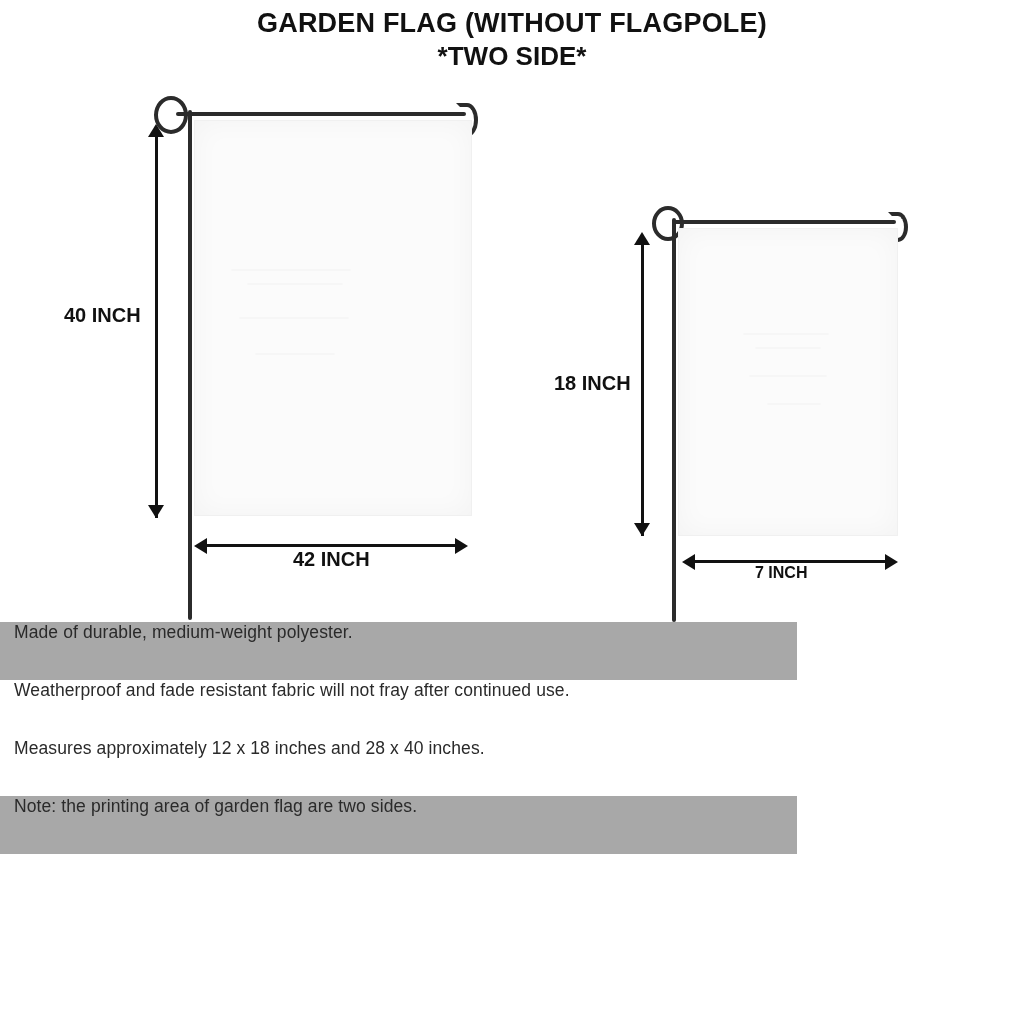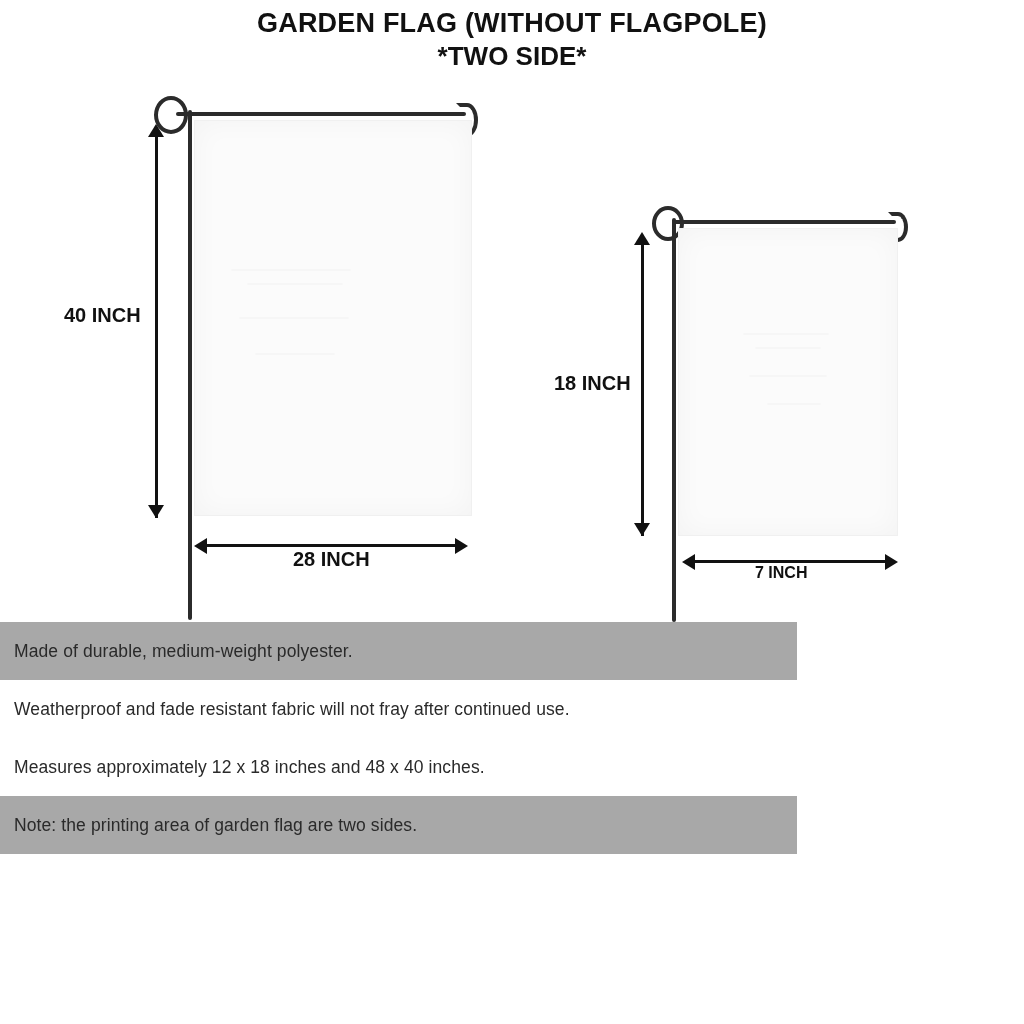--- a/index.html
+++ b/index.html
@@ -136,21 +136,21 @@
   
   .features {
     position: absolute;
     left: 0;
     top: 622px;
     width: 797px;
   }
   .feature-row {
     height: 58px;
     display: flex;
-    align-items: center;
+    align-items: flex-start;
     padding-left: 14px;
     box-sizing: border-box;
     font-size: 17.5px;
     color: #2a2a2a;
     letter-spacing: 0.1px;
   }
   .feature-row.shaded { background: #a8a8a8; }
   .feature-row.plain  { background: #ffffff; }
 </style>
 </head>
@@ -178,21 +178,21 @@
     </div>
 
     <div class="dim-line-v" style="left:155px; top:128px; height:390px;"></div>
     <div class="arrow arrow-up" style="left:148px; top:124px;"></div>
     <div class="arrow arrow-down" style="left:148px; top:505px;"></div>
     <div class="dim-label" style="left:64px; top:304px;">40 INCH</div>
 
     <div class="dim-line-h" style="left:200px; top:544px; width:264px;"></div>
     <div class="arrow arrow-left" style="left:194px; top:538px;"></div>
     <div class="arrow arrow-right" style="left:455px; top:538px;"></div>
-    <div class="dim-label" style="left:293px; top:548px;">28 INCH</div>
+    <div class="dim-label" style="left:293px; top:548px;">42 INCH</div>
   </div>
 
   <div class="flag-group">
 
     <div class="pole-loop" style="left:652px; top:206px; width:24px; height:27px;"></div>
     <div class="pole-arm" style="left:672px; top:220px; width:224px;"></div>
     <div class="pole-hook" style="left:888px; top:212px; width:12px; height:22px;"></div>
     <div class="pole-rod" style="left:672px; top:218px; height:404px;"></div>
 
     <div class="flag-cloth" style="left:678px; top:228px; width:218px; height:306px;">
@@ -214,20 +214,20 @@
   </div>
 
   <div class="features">
     <div class="feature-row shaded">
       <span>Made of durable, medium-weight polyester.</span>
     </div>
     <div class="feature-row plain">
       <span>Weatherproof and fade resistant fabric will not fray after continued use.</span>
     </div>
     <div class="feature-row plain">
-      <span>Measures approximately 12 x 18 inches and 48 x 40 inches.</span>
+      <span>Measures approximately 12 x 18 inches and 28 x 40 inches.</span>
     </div>
     <div class="feature-row shaded">
       <span>Note: the printing area of garden flag are two sides.</span>
     </div>
   </div>
 
 </div>
 
 </body></html>

